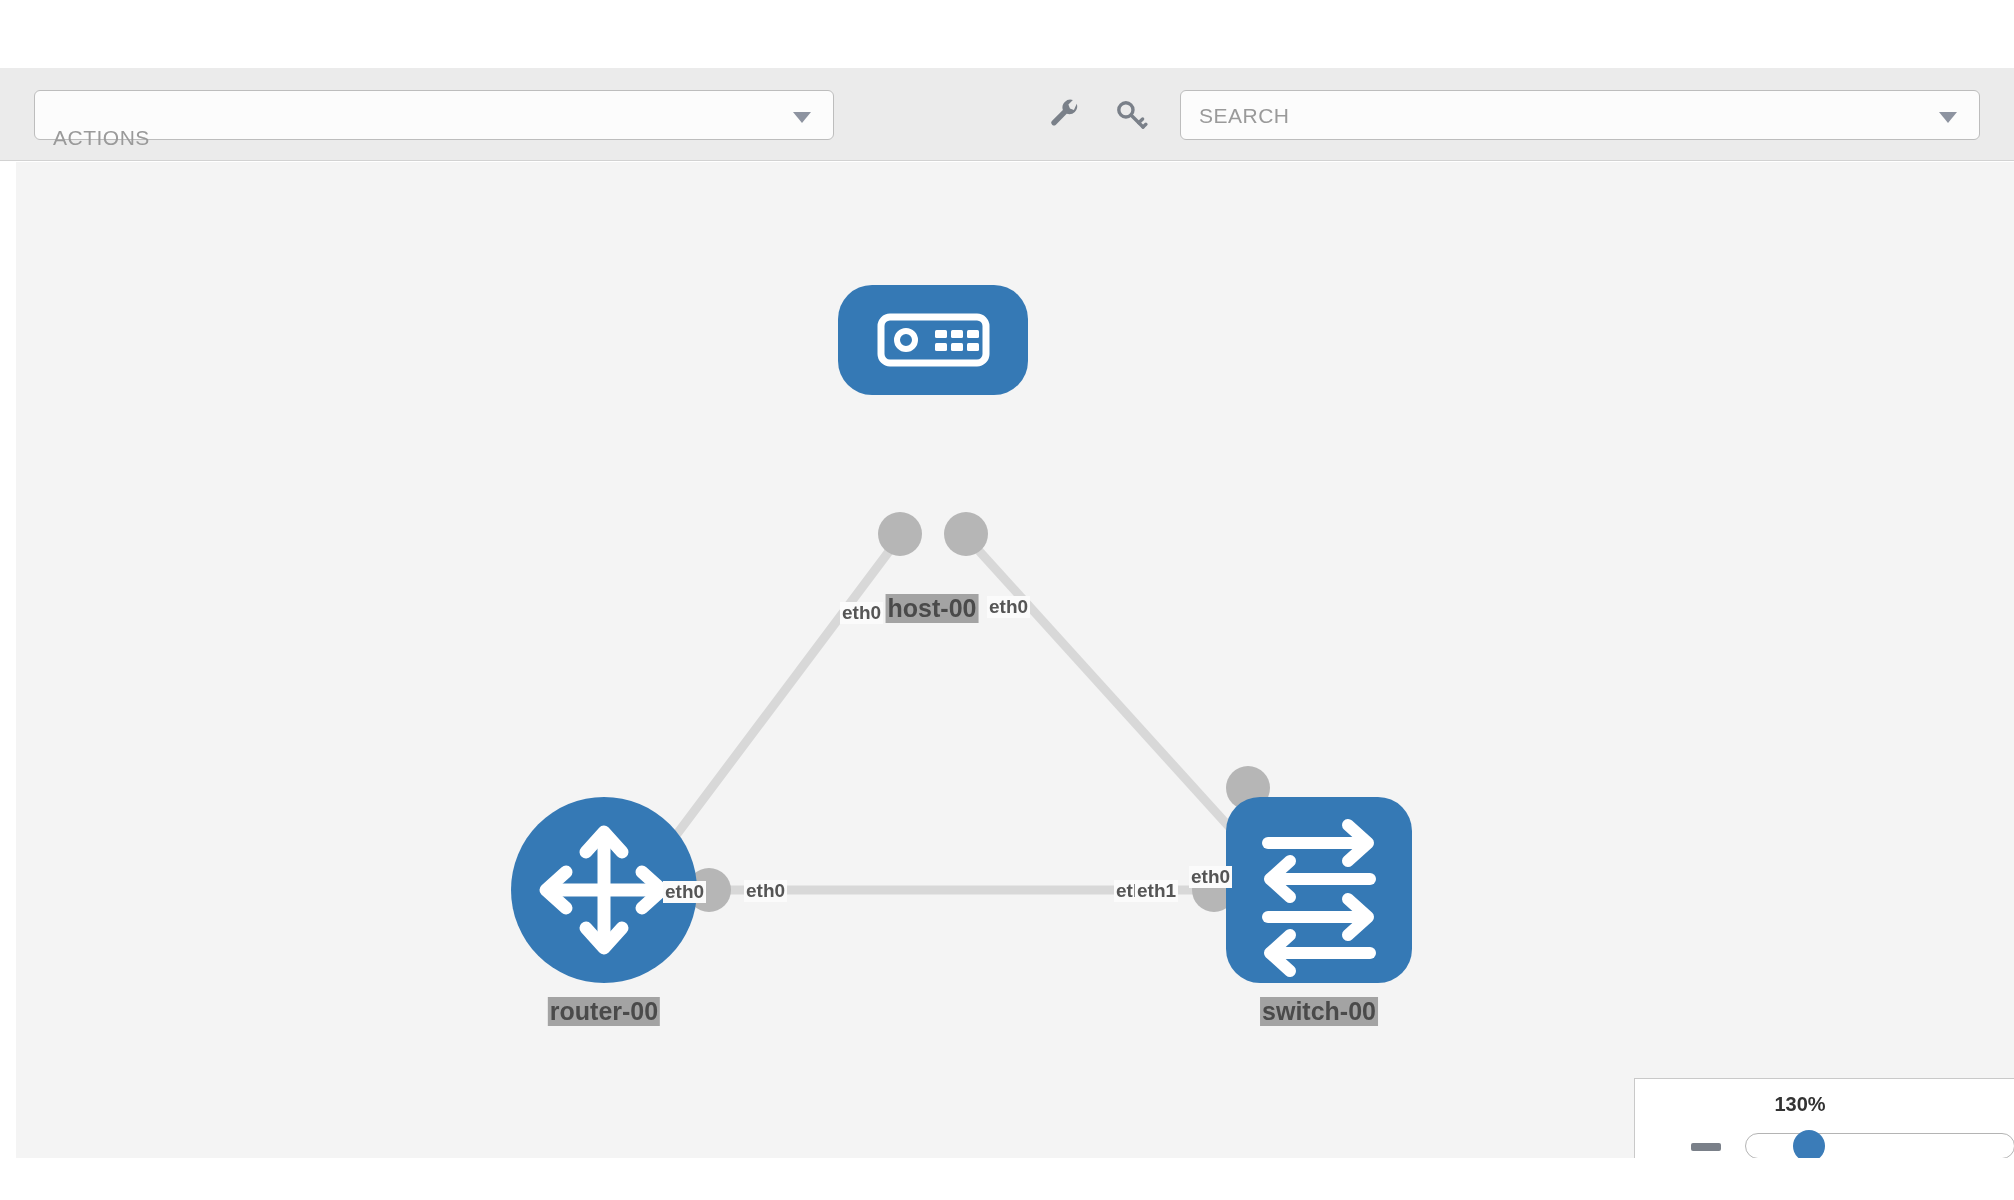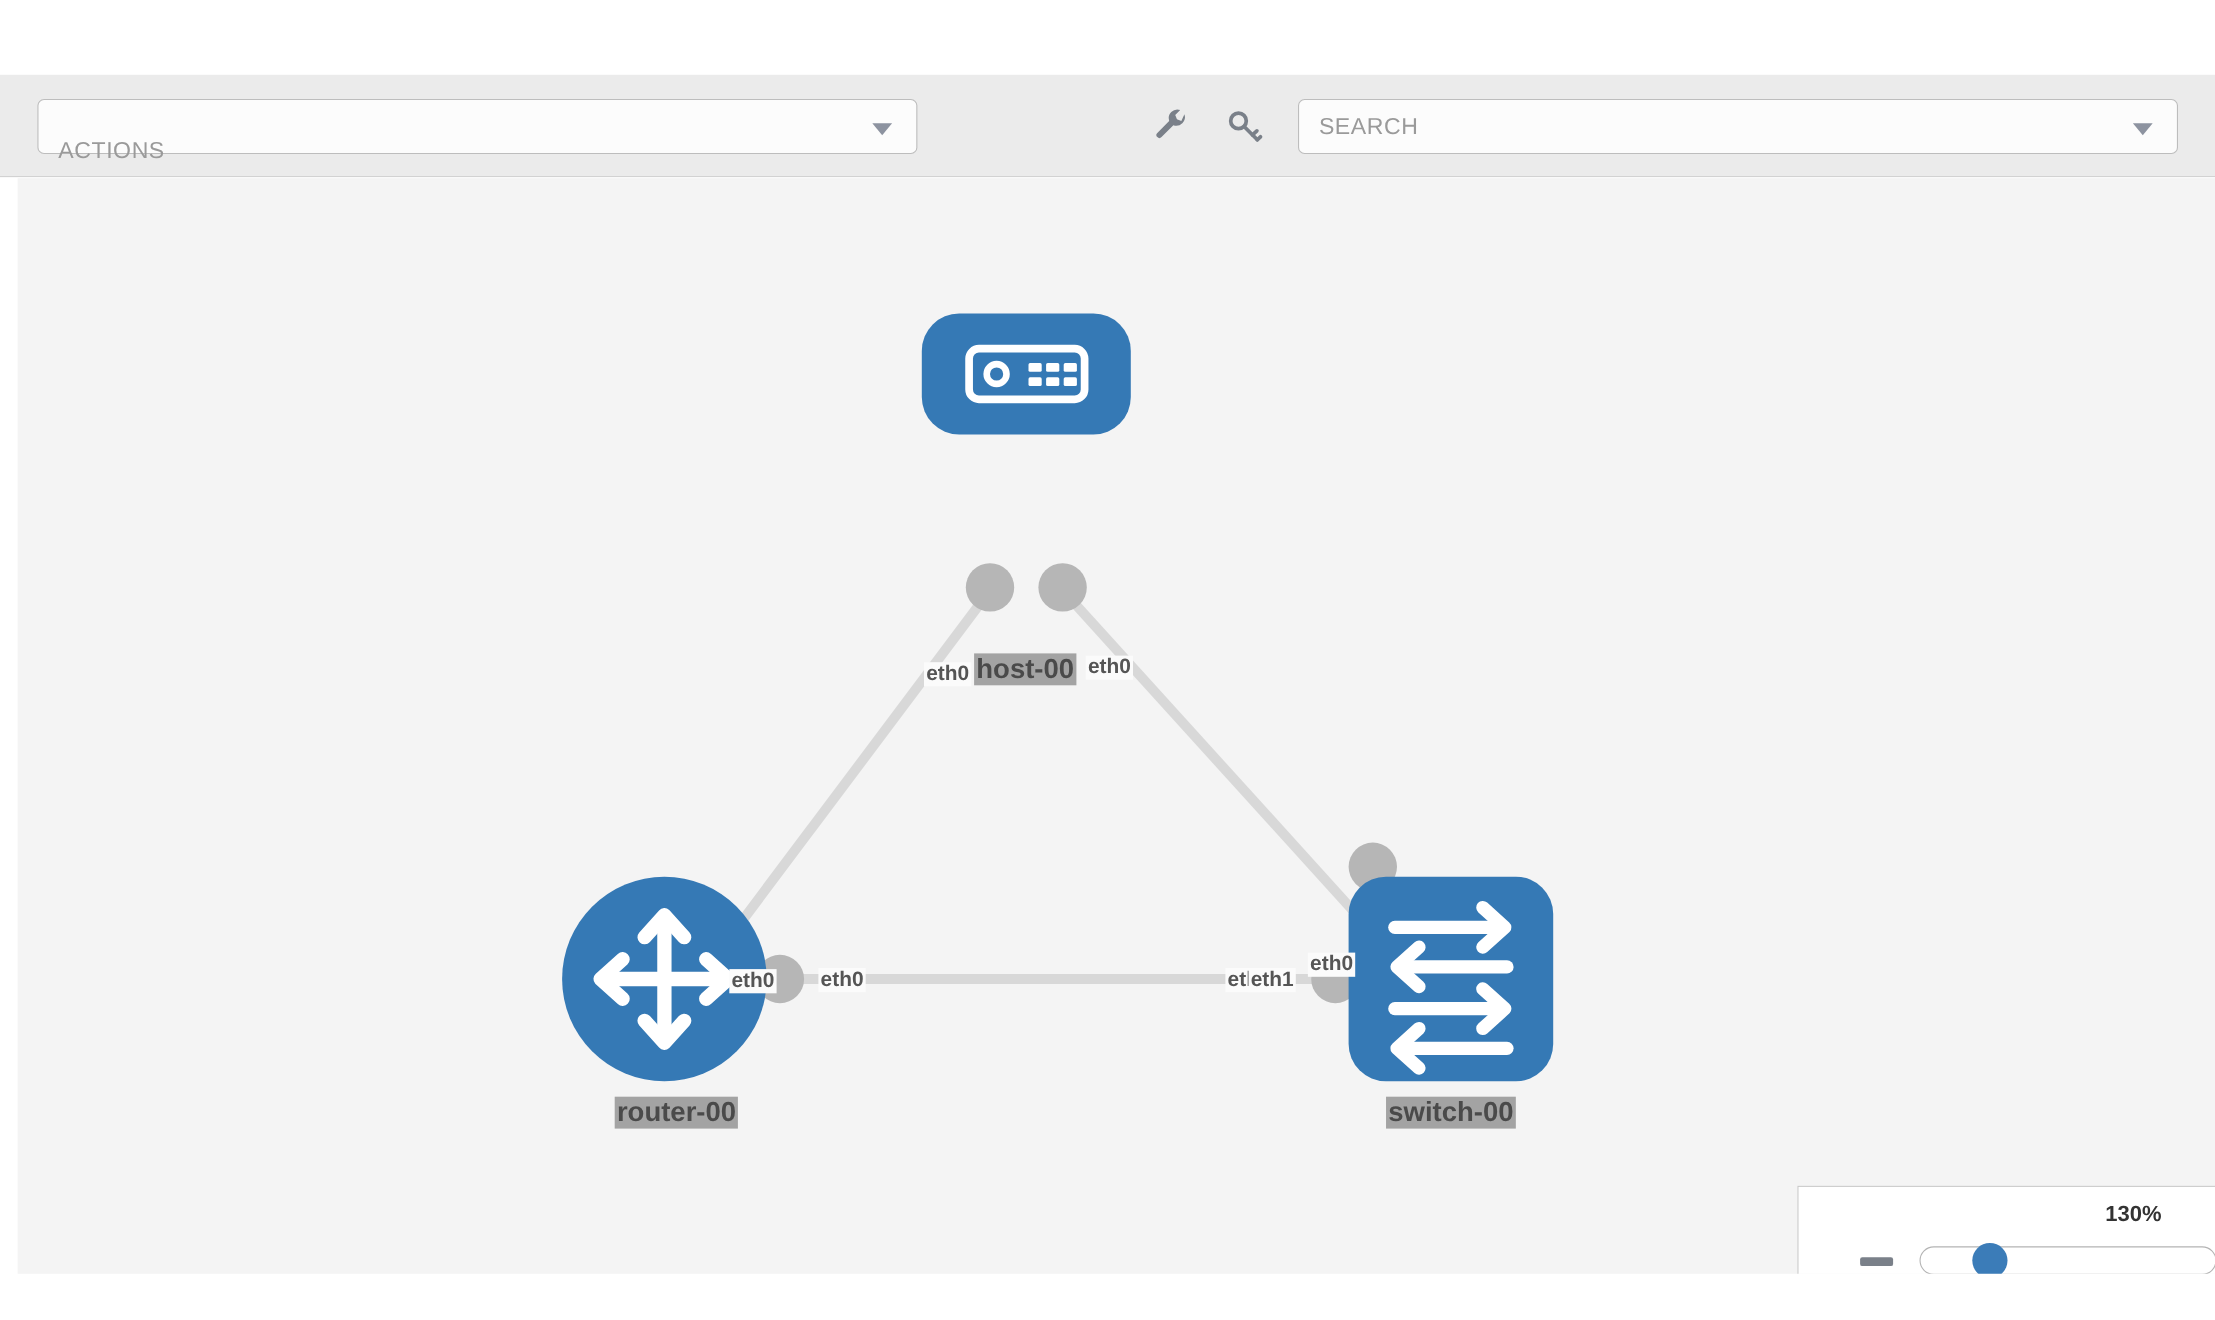--- a/index.html
+++ b/index.html
@@ -111,21 +111,21 @@
 
   
   .zoom-widget {
     position: absolute; left: 1618px; top: 1078px;
     width: 420px; height: 122px;
     background: #ffffff;
     border: 1px solid #c9c9c9;
   }
   .zoom-pct {
     position: absolute; top: 14px; left: 0; width: 330px;
-    text-align: right;
+    text-align: center;
     font-size: 20px; color: #333333;
   }
   .zoom-minus {
     position: absolute; left: 56px; top: 64px;
     width: 30px; height: 8px; border-radius: 2px;
     background: #7a8089; cursor: pointer;
   }
   .zoom-track {
     position: absolute; left: 110px; top: 54px;
     width: 270px; height: 26px;
@@ -248,21 +248,21 @@
 
     <span class="iface-label" style="left:824px; top:440px;">eth0</span>
     <span class="iface-label" style="left:971px; top:434px;">eth0</span>
     <span class="iface-label" style="left:647px; top:719px;">eth0</span>
     <span class="iface-label" style="left:1173px; top:704px;">eth0</span>
     <span class="iface-label" style="left:1098px; top:718px;">eth0</span>
     <span class="iface-label" style="left:1119px; top:718px;">eth1</span>
     <span class="iface-label" style="left:728px; top:718px;">eth0</span>
 
     <span class="node-label" style="left:916px; top:432px;">host-00</span>
-    <span class="node-label" style="left:588px; top:835px;margin-left:11px;">router-00</span>
+    <span class="node-label" style="left:588px; top:835px;">router-00</span>
     <span class="node-label" style="left:1303px; top:835px;">switch-00</span>
 
     <div class="zoom-widget" style="left:1618px; top:916px;">
       <div class="zoom-pct">130%</div>
       <div class="zoom-minus"></div>
       <div class="zoom-track"></div>
       <div class="zoom-handle"></div>
       <div class="zoom-plus"></div>
     </div>
 

